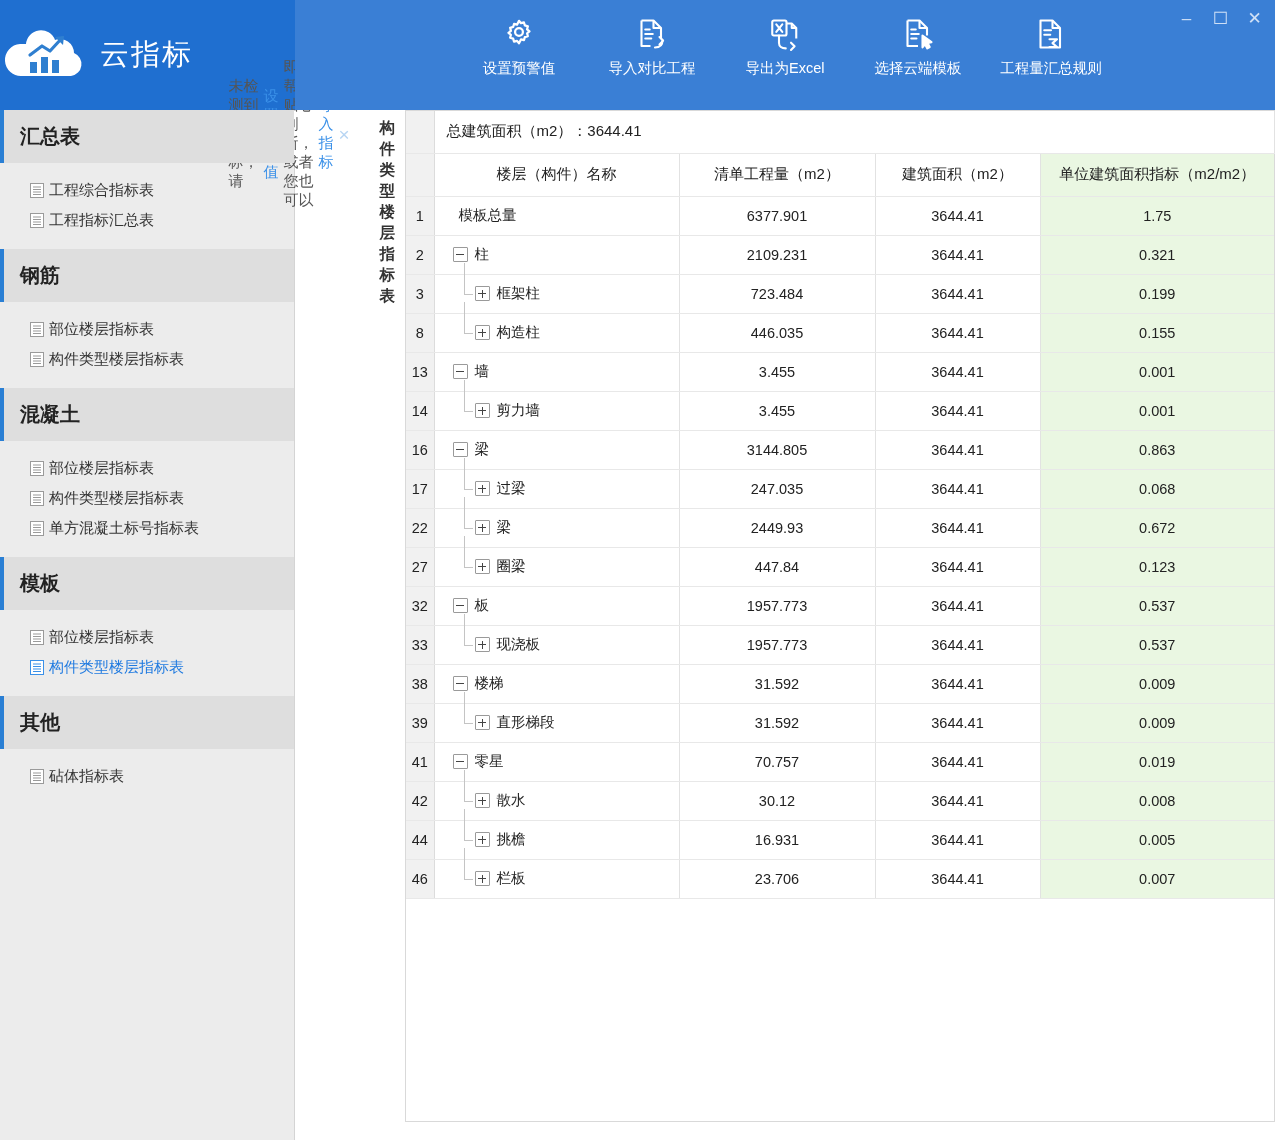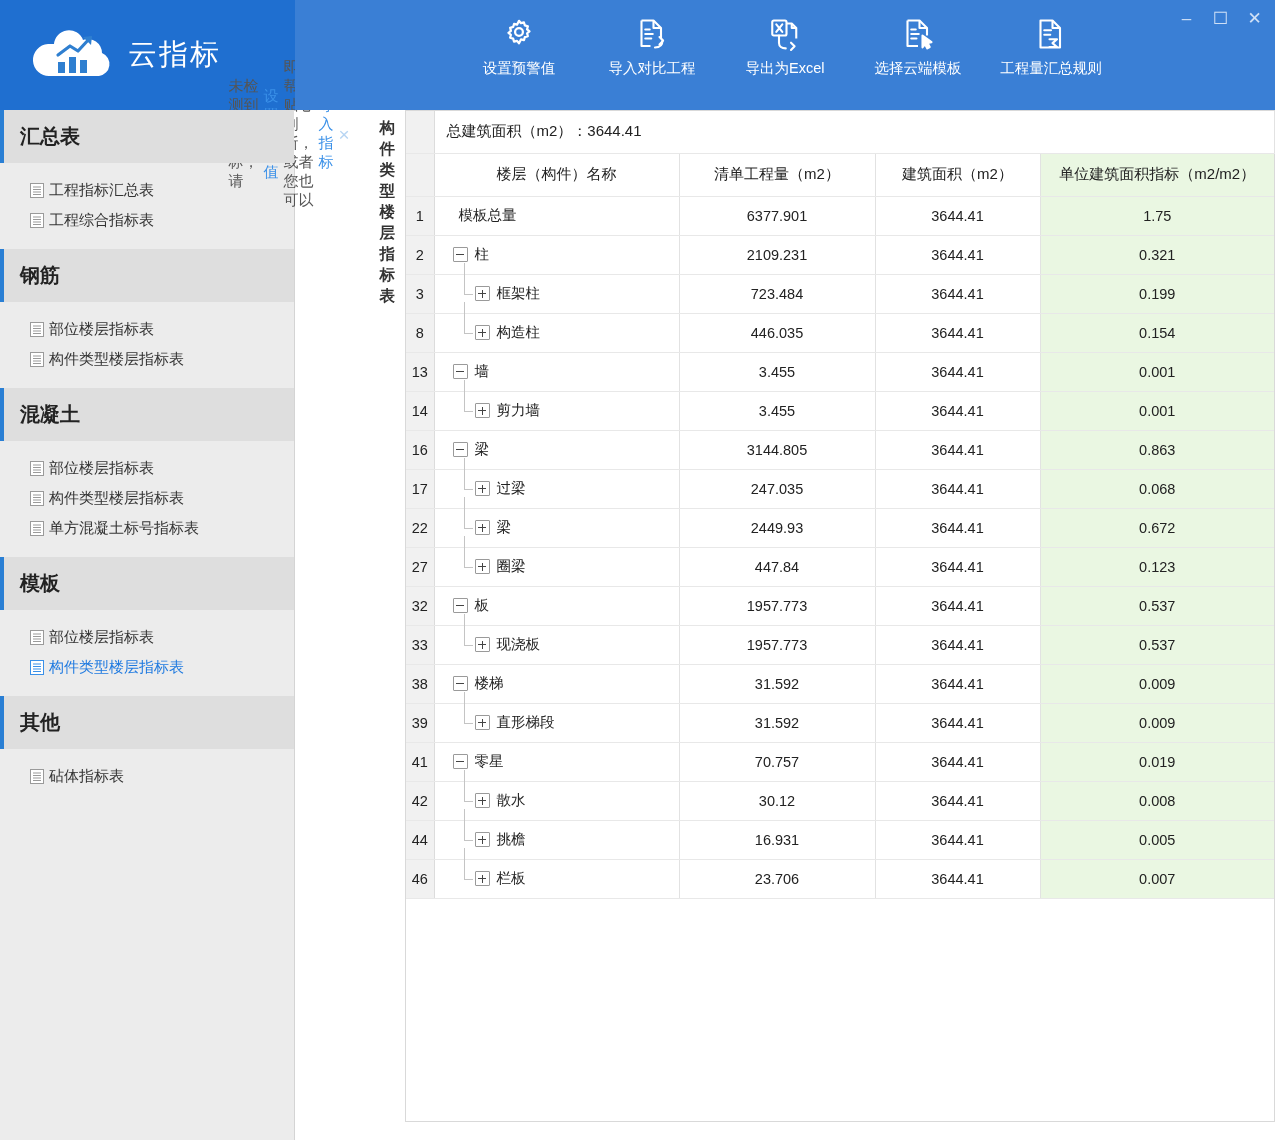--- a/index.html
+++ b/index.html
@@ -9,21 +9,21 @@
     background: #ffffff;
     overflow: hidden;
   }
   .app { position: relative; width: 1275px; height: 1140px; display: flex; flex-direction: column; }
 
   
   .topstrip { display: flex; height: 110px; flex: 0 0 110px; }
 
   .brand {
     width: 295px; flex: 0 0 295px; background: #1f6fd0;
-    display: flex; align-items: center; padding-left: 28px; gap: 14px;
+    display: flex; align-items: center; gap: 14px;
   }
   .brand-logo { width: 86px; height: 62px; position: relative; flex: 0 0 86px; }
   .brand-title { color: #ffffff; font-size: 29px; letter-spacing: 2px; font-weight: 400; }
 
   .toolbar {
     flex: 1; background: #3a7fd5; position: relative; display: flex;
     align-items: flex-start; justify-content: center; gap: 0px; padding-top: 16px;
   }
   .tool-btn {
     width: 133px; display: flex; flex-direction: column; align-items: center;
@@ -222,30 +222,30 @@
           <span class="side-group-title">汇总表</span>
         </div>
         <div class="side-list">
           <div class="side-item">
             <span class="doc-ico">
               <svg width="14" height="15" viewBox="0 0 14 15">
                   <rect x="0.5" y="0.5" width="13" height="14" fill="#fff" stroke="#9a9a9a"></rect>
                   <path d="M3 4h8M3 6.5h8M3 9h8M3 11.5h8" stroke="#9a9a9a" stroke-width="1.1"></path>
                 </svg>
             </span>
+            <span>工程综合指标表</span>
+          </div>
+          <div class="side-item">
+            <span class="doc-ico">
+              <svg width="14" height="15" viewBox="0 0 14 15">
+                  <rect x="0.5" y="0.5" width="13" height="14" fill="#fff" stroke="#9a9a9a"></rect>
+                  <path d="M3 4h8M3 6.5h8M3 9h8M3 11.5h8" stroke="#9a9a9a" stroke-width="1.1"></path>
+                </svg>
+            </span>
             <span>工程指标汇总表</span>
-          </div>
-          <div class="side-item">
-            <span class="doc-ico">
-              <svg width="14" height="15" viewBox="0 0 14 15">
-                  <rect x="0.5" y="0.5" width="13" height="14" fill="#fff" stroke="#9a9a9a"></rect>
-                  <path d="M3 4h8M3 6.5h8M3 9h8M3 11.5h8" stroke="#9a9a9a" stroke-width="1.1"></path>
-                </svg>
-            </span>
-            <span>工程综合指标表</span>
           </div>
         </div>
       </div>
 
       <div class="side-group">
         <div class="side-group-head">
           <span class="side-group-title">钢筋</span>
         </div>
         <div class="side-list">
           <div class="side-item">
@@ -430,21 +430,21 @@
               <td class="c-num">8</td>
               <td class="c-name">
                 <div class="cellname">
                   <span class="tree-pad line"></span>
                   <span class="expander plus"></span>
                   <span class="namelabel">构造柱</span>
                 </div>
               </td>
               <td class="c-qty">446.035</td>
               <td class="c-area">3644.41</td>
-              <td class="c-idx">0.154</td>
+              <td class="c-idx">0.155</td>
             </tr>
 
             <tr class="datarow">
               <td class="c-num">13</td>
               <td class="c-name">
                 <div class="cellname">
                   <span class="expander"></span>
                   <span class="namelabel">墙</span>
                 </div>
               </td>

